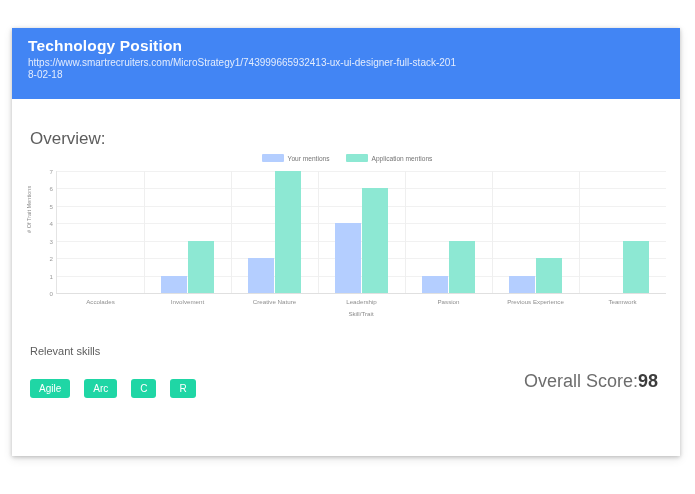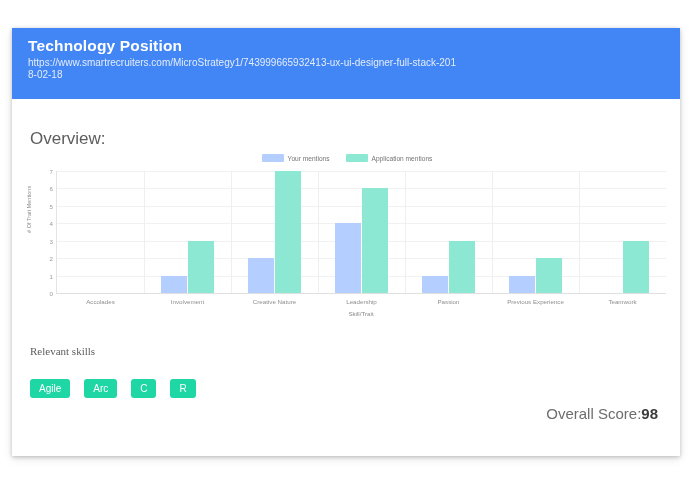--- a/index.html
+++ b/index.html
@@ -191,21 +191,20 @@
     white-space: nowrap;
   }
 
   
   #skills-label {
     position: absolute;
     left: 18px;
     top: 246px;
     font-size: 11px;
     color: #5d5d5d;
-    font-family: Liberation Serif, serif;
   }
   #chips {
     position: absolute;
     left: 18px;
     top: 280px;
     display: flex;
     gap: 14px;
     align-items: center;
   }
   .chip {
@@ -220,24 +219,23 @@
     align-items: center;
     justify-content: center;
     box-sizing: border-box;
   }
 
   
   #score {
     position: absolute;
     right: 22px;
     top: 272px;
-    font-size: 15px;
+    font-size: 18px;
     color: #6d6d6d;
     white-space: nowrap;
-    margin-top: 34px;
   }
   #score-value {
     font-weight: bold;
     color: #3c3c3c;
   }
 </style>
 </head>
 <body>
 
 <div id="card">

